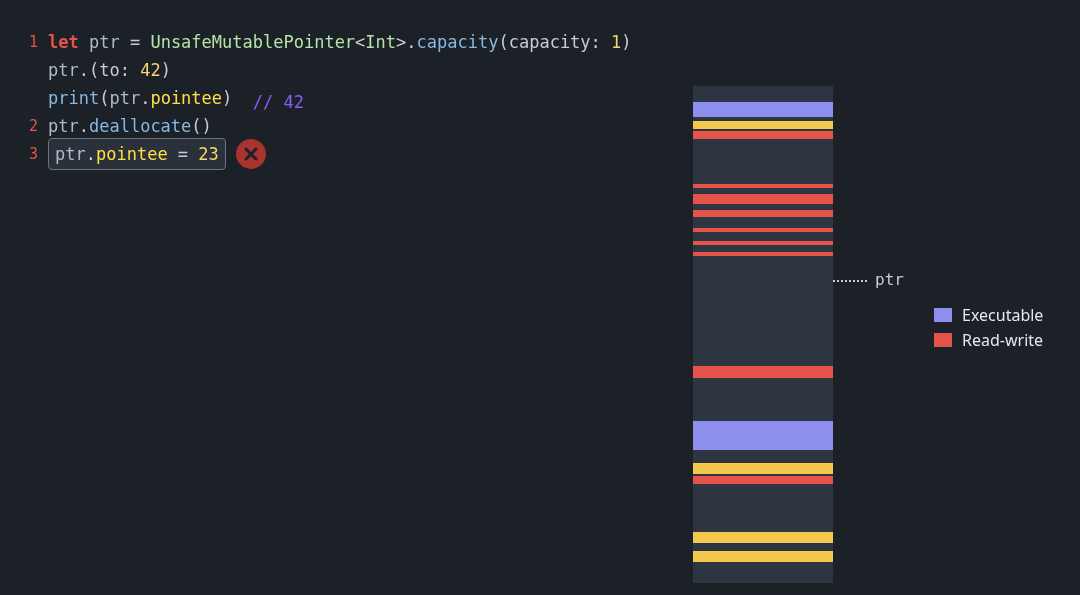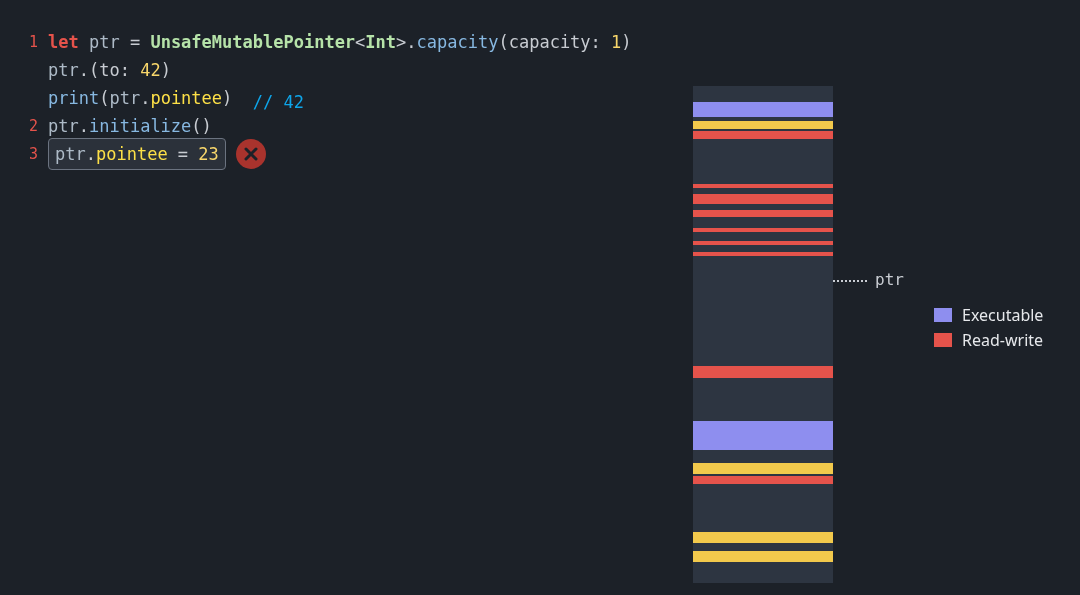--- a/index.html
+++ b/index.html
@@ -24,26 +24,26 @@
     width: 20px;
     text-align: right;
     margin-right: 10px;
     font-size: 15px;
   }
   .lineno.red { color: #e5534b; }
   .lineno.blank { color: transparent; }
   .tok { white-space: pre; }
   .kw     { color: #e5534b; font-weight: 600; }
   .ident  { color: #adbac7; }
-  .type   { color: #b6e3a9; font-weight: bold; }
+  .type   { color: #b6e3a9; }
   .func   { color: #87b8e1; }
   .punc   { color: #c8ccd2; }
   .num    { color: #f7d66b; }
   .arg    { color: #fde047; }
-  .comm   { color: #0ea5e9; margin-top: 8px; }
+  .comm   { color: #8b5cf6; margin-top: 8px; }
   .paramk { color: #c8ccd2; }
   .highlight-box {
     display: inline-flex;
     align-items: center;
     border: 1px solid #6b7380;
     border-radius: 4px;
     background: #2b313a;
     padding: 1px 6px;
   }
   .error-badge {
@@ -150,21 +150,21 @@
     <span class="tok arg">pointee</span>
     <span class="tok punc">)</span>
     <span class="tok">  </span>
     <span class="tok comm">// 42</span>
   </div>
 
   <div class="line">
     <span class="lineno red">2</span>
     <span class="tok ident">ptr</span>
     <span class="tok punc">.</span>
-    <span class="tok func">initialize</span>
+    <span class="tok func">deallocate</span>
     <span class="tok punc">()</span>
   </div>
 
   <div class="line">
     <span class="lineno red">3</span>
     <span class="highlight-box">
       <span class="tok ident">ptr</span>
       <span class="tok punc">.</span>
       <span class="tok arg">pointee</span>
       <span class="tok punc"> = </span>

